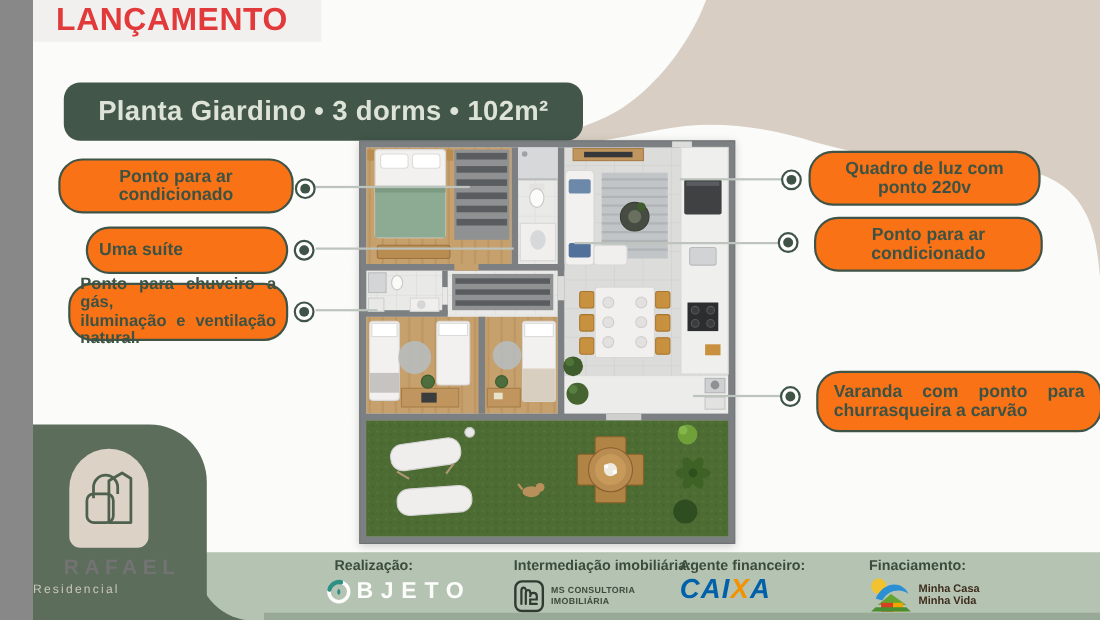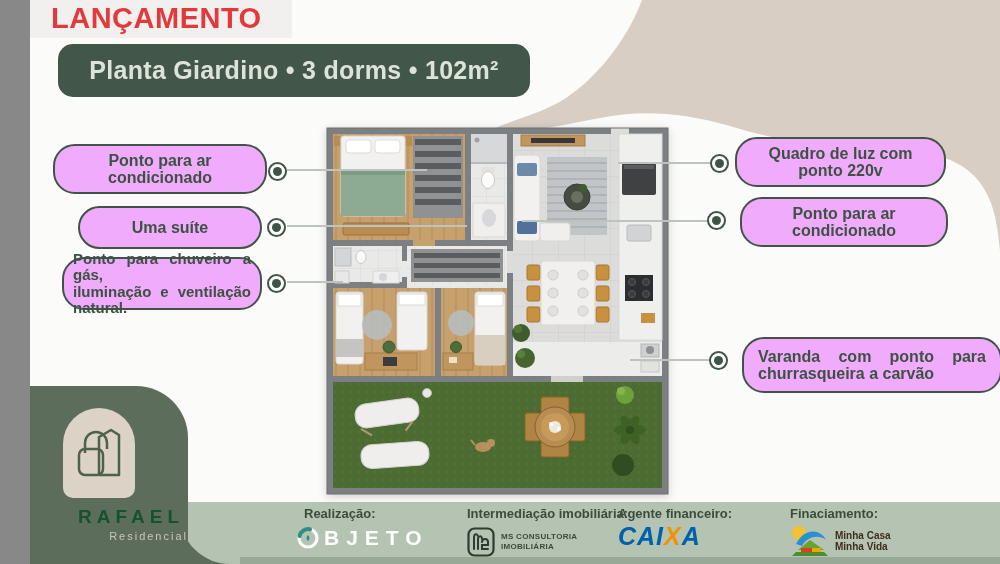--- a/index.html
+++ b/index.html
@@ -2,45 +2,45 @@
 <html><head>
 <meta charset="utf-8">
 <style>
   html,body{margin:0;padding:0;background:#888;}
   #page{position:relative;width:1000px;height:564px;background:#fbfbfa;overflow:hidden;
         font-family:"Liberation Sans","DejaVu Sans",sans-serif;margin-left:30px;}
   .abs{position:absolute;}
   
   #lanc-strip{left:0;top:0;width:262px;height:38px;background:#f1f0ee;}
   #lanc{left:21px;top:2px;font-size:29px;font-weight:800;color:#e23a3a;letter-spacing:.5px;}
-  #title-box{left:28px;top:44px;width:472px;height:53px;background:#42564a;border-radius:15px;
+  #title-box{left:28px;top:75px;width:472px;height:53px;background:#42564a;border-radius:15px;
              display:flex;align-items:center;justify-content:center;color:#dde4d7;
              font-size:25px;font-weight:700;letter-spacing:.3px;}
   #subtitle{left:660px;top:74px;width:280px;text-align:center;font-size:19px;font-weight:700;color:#3c5743;}
   
-  .callout{position:absolute;background:#f0abfc;border:2.5px solid #3f5447;border-radius:22px;
-           display:flex;flex-direction:column;align-items:center;justify-content:center;
+  .callout{position:absolute;background:#f97316;border:2.5px solid #3f5447;border-radius:22px;
+           display:flex;flex-direction:column;align-items:flex-start;justify-content:center;
            color:#3e5243;font-weight:600;font-size:16px;text-align:center;line-height:1.08;
            box-sizing:border-box;padding:4px 10px;z-index:6;}
   .callout .just{display:block;width:100%;text-align:justify;text-align-last:justify;}
   .callout .last{display:block;width:100%;text-align:left;}
   .dot{position:absolute;width:19px;height:19px;border:2.5px solid #3f5447;border-radius:50%;
        background:#fff;box-sizing:border-box;display:flex;align-items:center;justify-content:center;z-index:7;}
   .dot span{width:9px;height:9px;border-radius:50%;background:#3f5447;}
   .line{position:absolute;height:2px;background:#bdc4bd;z-index:5;}
   
   #sage-bar{left:150px;top:502px;width:850px;height:62px;background:#b5c3b3;border-radius:0 0 0 50px;z-index:2;}
   #sage-shadow{left:210px;top:557px;width:790px;height:7px;background:rgba(88,108,88,.30);z-index:3;}
   #block-foot{left:0;top:520px;width:210px;height:44px;background:#5c6e5b;z-index:1;}
   #brand-block{left:0;top:386px;width:158px;height:178px;background:#5c6e5b;border-radius:0 52px 0 0;z-index:3;}
   #brand-arch{left:33px;top:408px;width:72px;height:90px;background:#ddd2c6;
               border-radius:36px 36px 10px 10px;z-index:4;display:flex;align-items:center;justify-content:center;}
   #brand-name{left:0;top:506px;width:162px;text-align:center;font-size:19px;font-weight:700;
-              letter-spacing:5px;color:#14532d;z-index:4;padding-left:20px;}
-  #brand-sub{left:0;top:530px;width:158px;text-align:right;font-size:11px;letter-spacing:2px;color:#c9c5ba;z-index:4;}
+              letter-spacing:5px;color:#737373;z-index:4;}
+  #brand-sub{left:0;top:530px;width:158px;text-align:left;font-size:11px;letter-spacing:2px;color:#c9c5ba;z-index:4;}
   .f-label{position:absolute;font-size:13px;font-weight:700;color:#3b4c3c;z-index:4;}
   #objeto{left:266px;top:526px;display:flex;align-items:center;z-index:4;}
   #objeto-text{color:#fdfdfb;font-size:21px;font-weight:700;letter-spacing:7px;margin-left:4px;}
   #ms-logo{left:437px;top:527px;display:flex;align-items:center;z-index:4;}
   #ms-text{font-size:8px;font-weight:700;color:#3c4a3c;line-height:1.2;margin-left:6px;letter-spacing:.3px;}
   #caixa{left:588px;top:522px;font-size:25px;font-weight:800;font-style:italic;
          letter-spacing:1px;color:#0060a9;z-index:4;}
   #caixa .x{color:#f39200;}
   #mcmv{left:760px;top:524px;display:flex;align-items:center;z-index:4;justify-content:flex-end;}
   #mcmv-text{font-size:10px;font-weight:800;color:#3f2d1c;line-height:1.15;margin-left:5px;}

